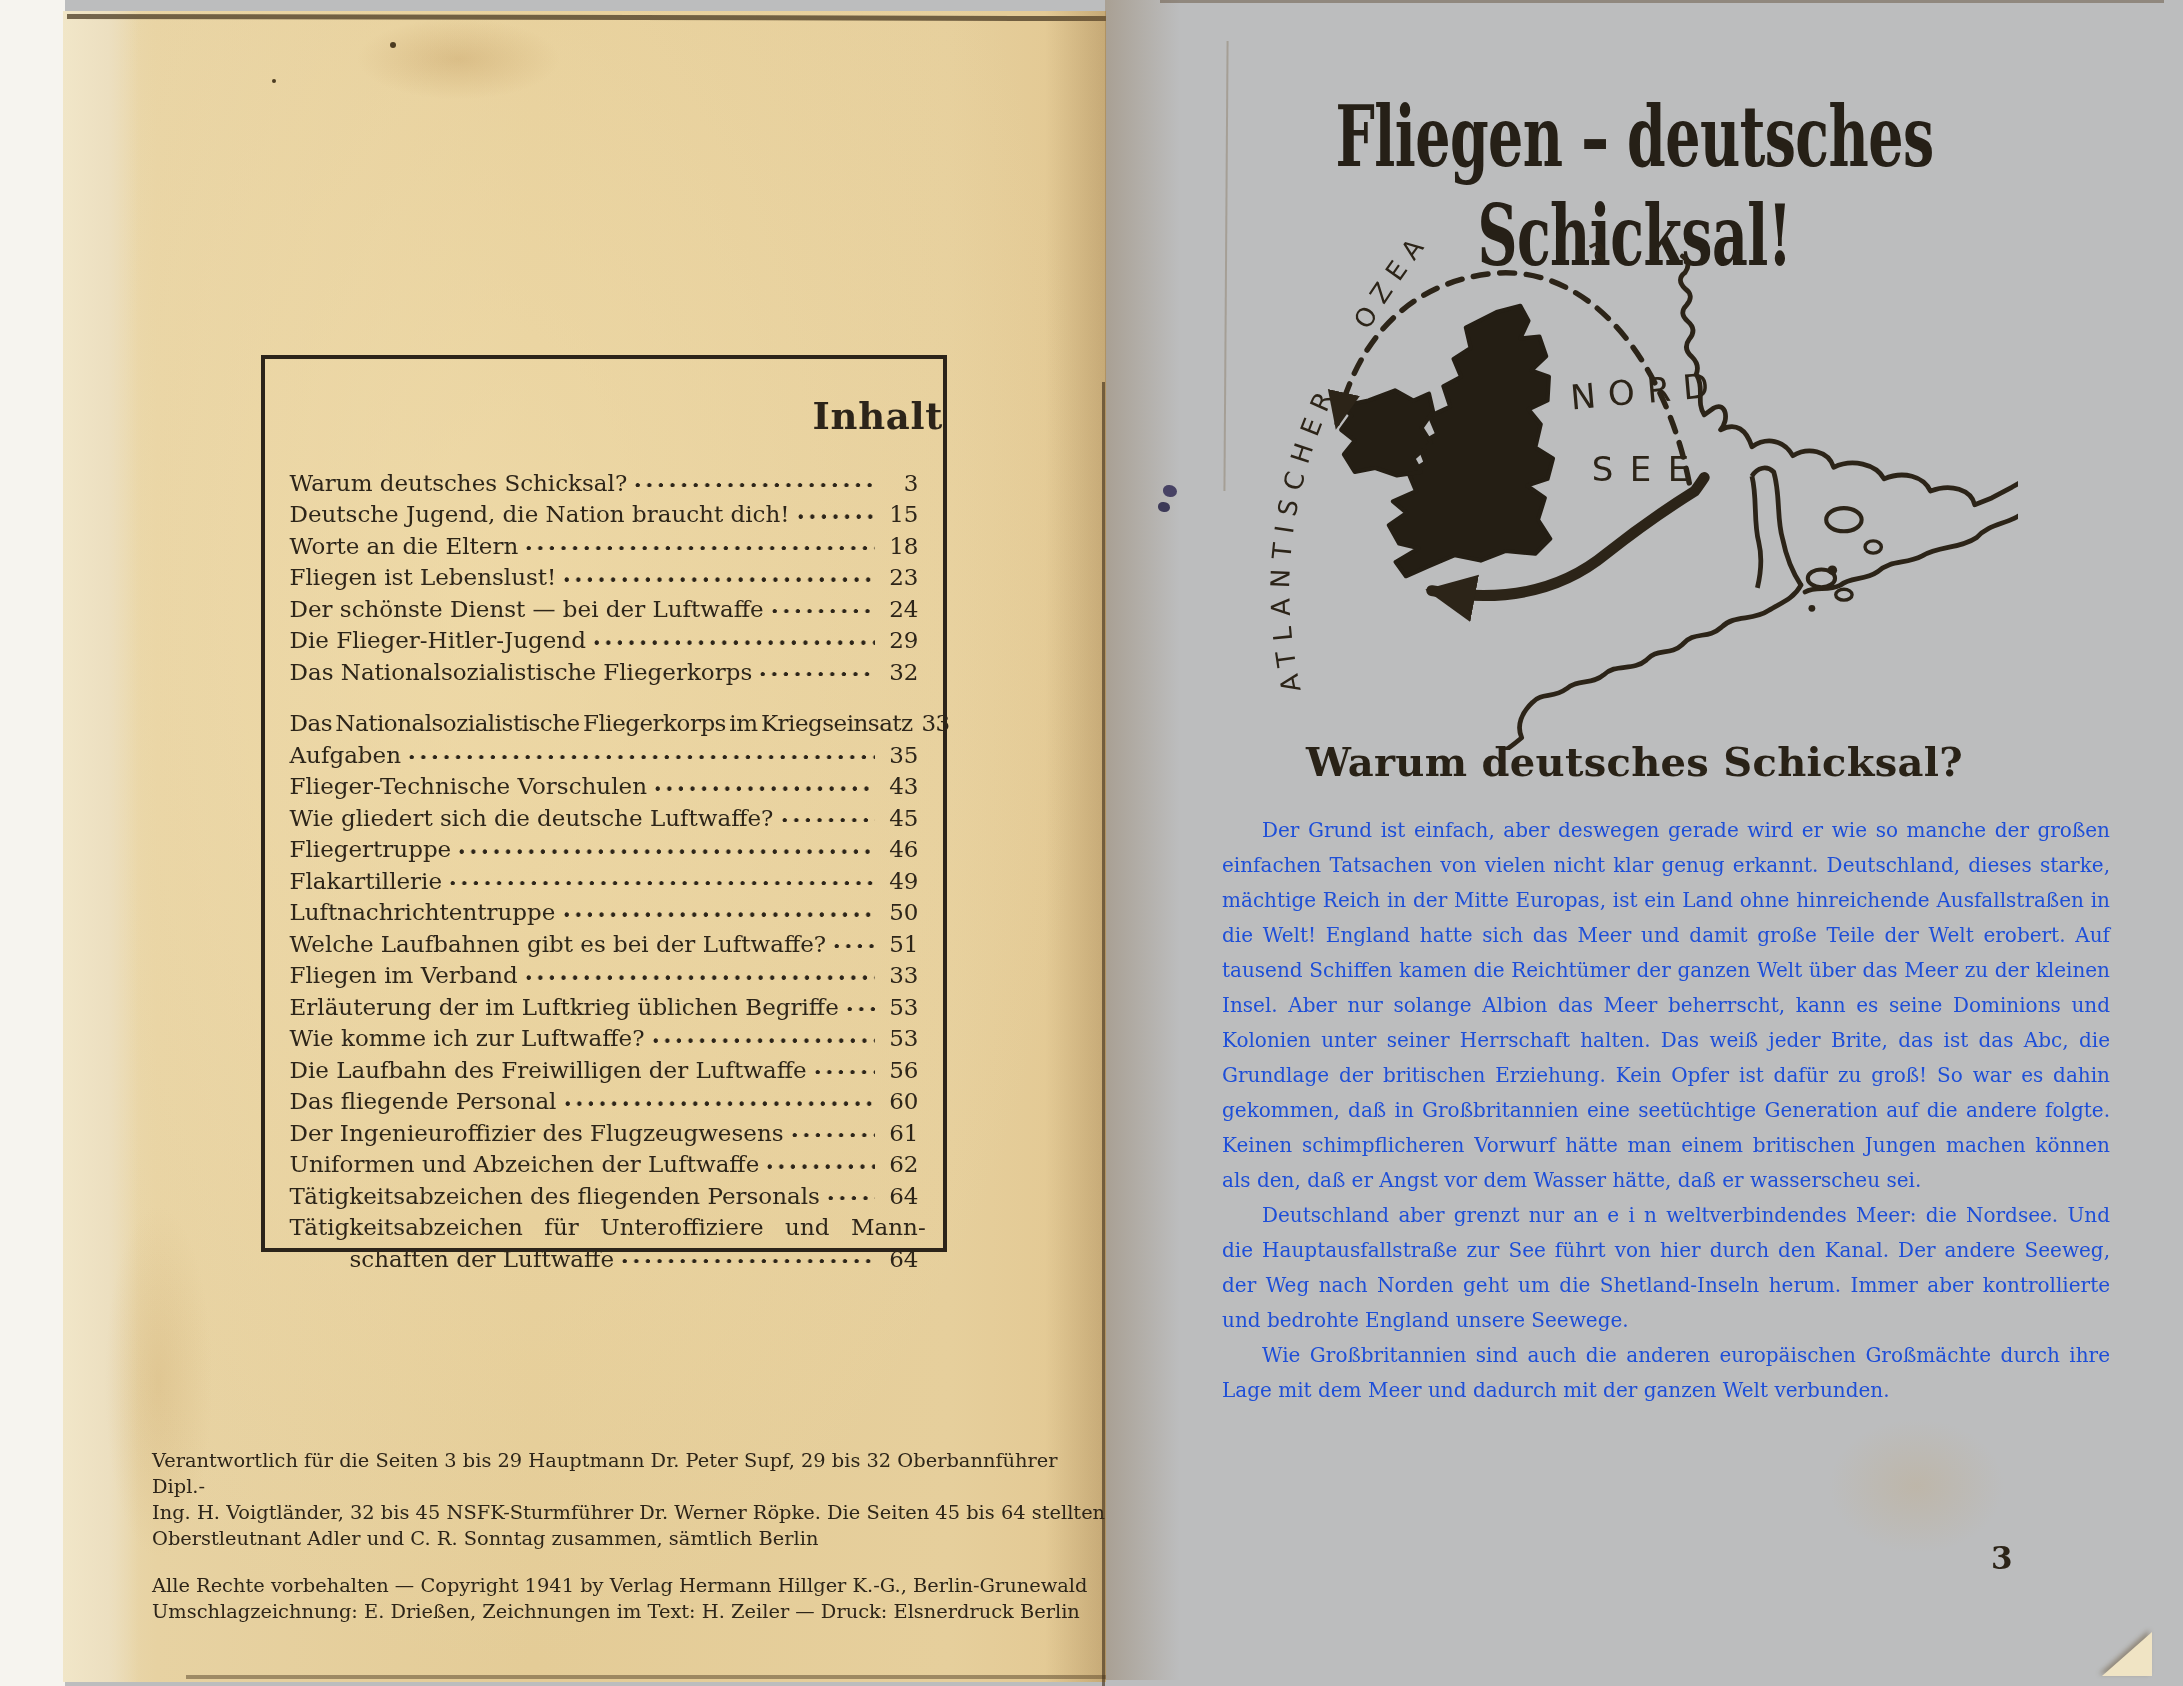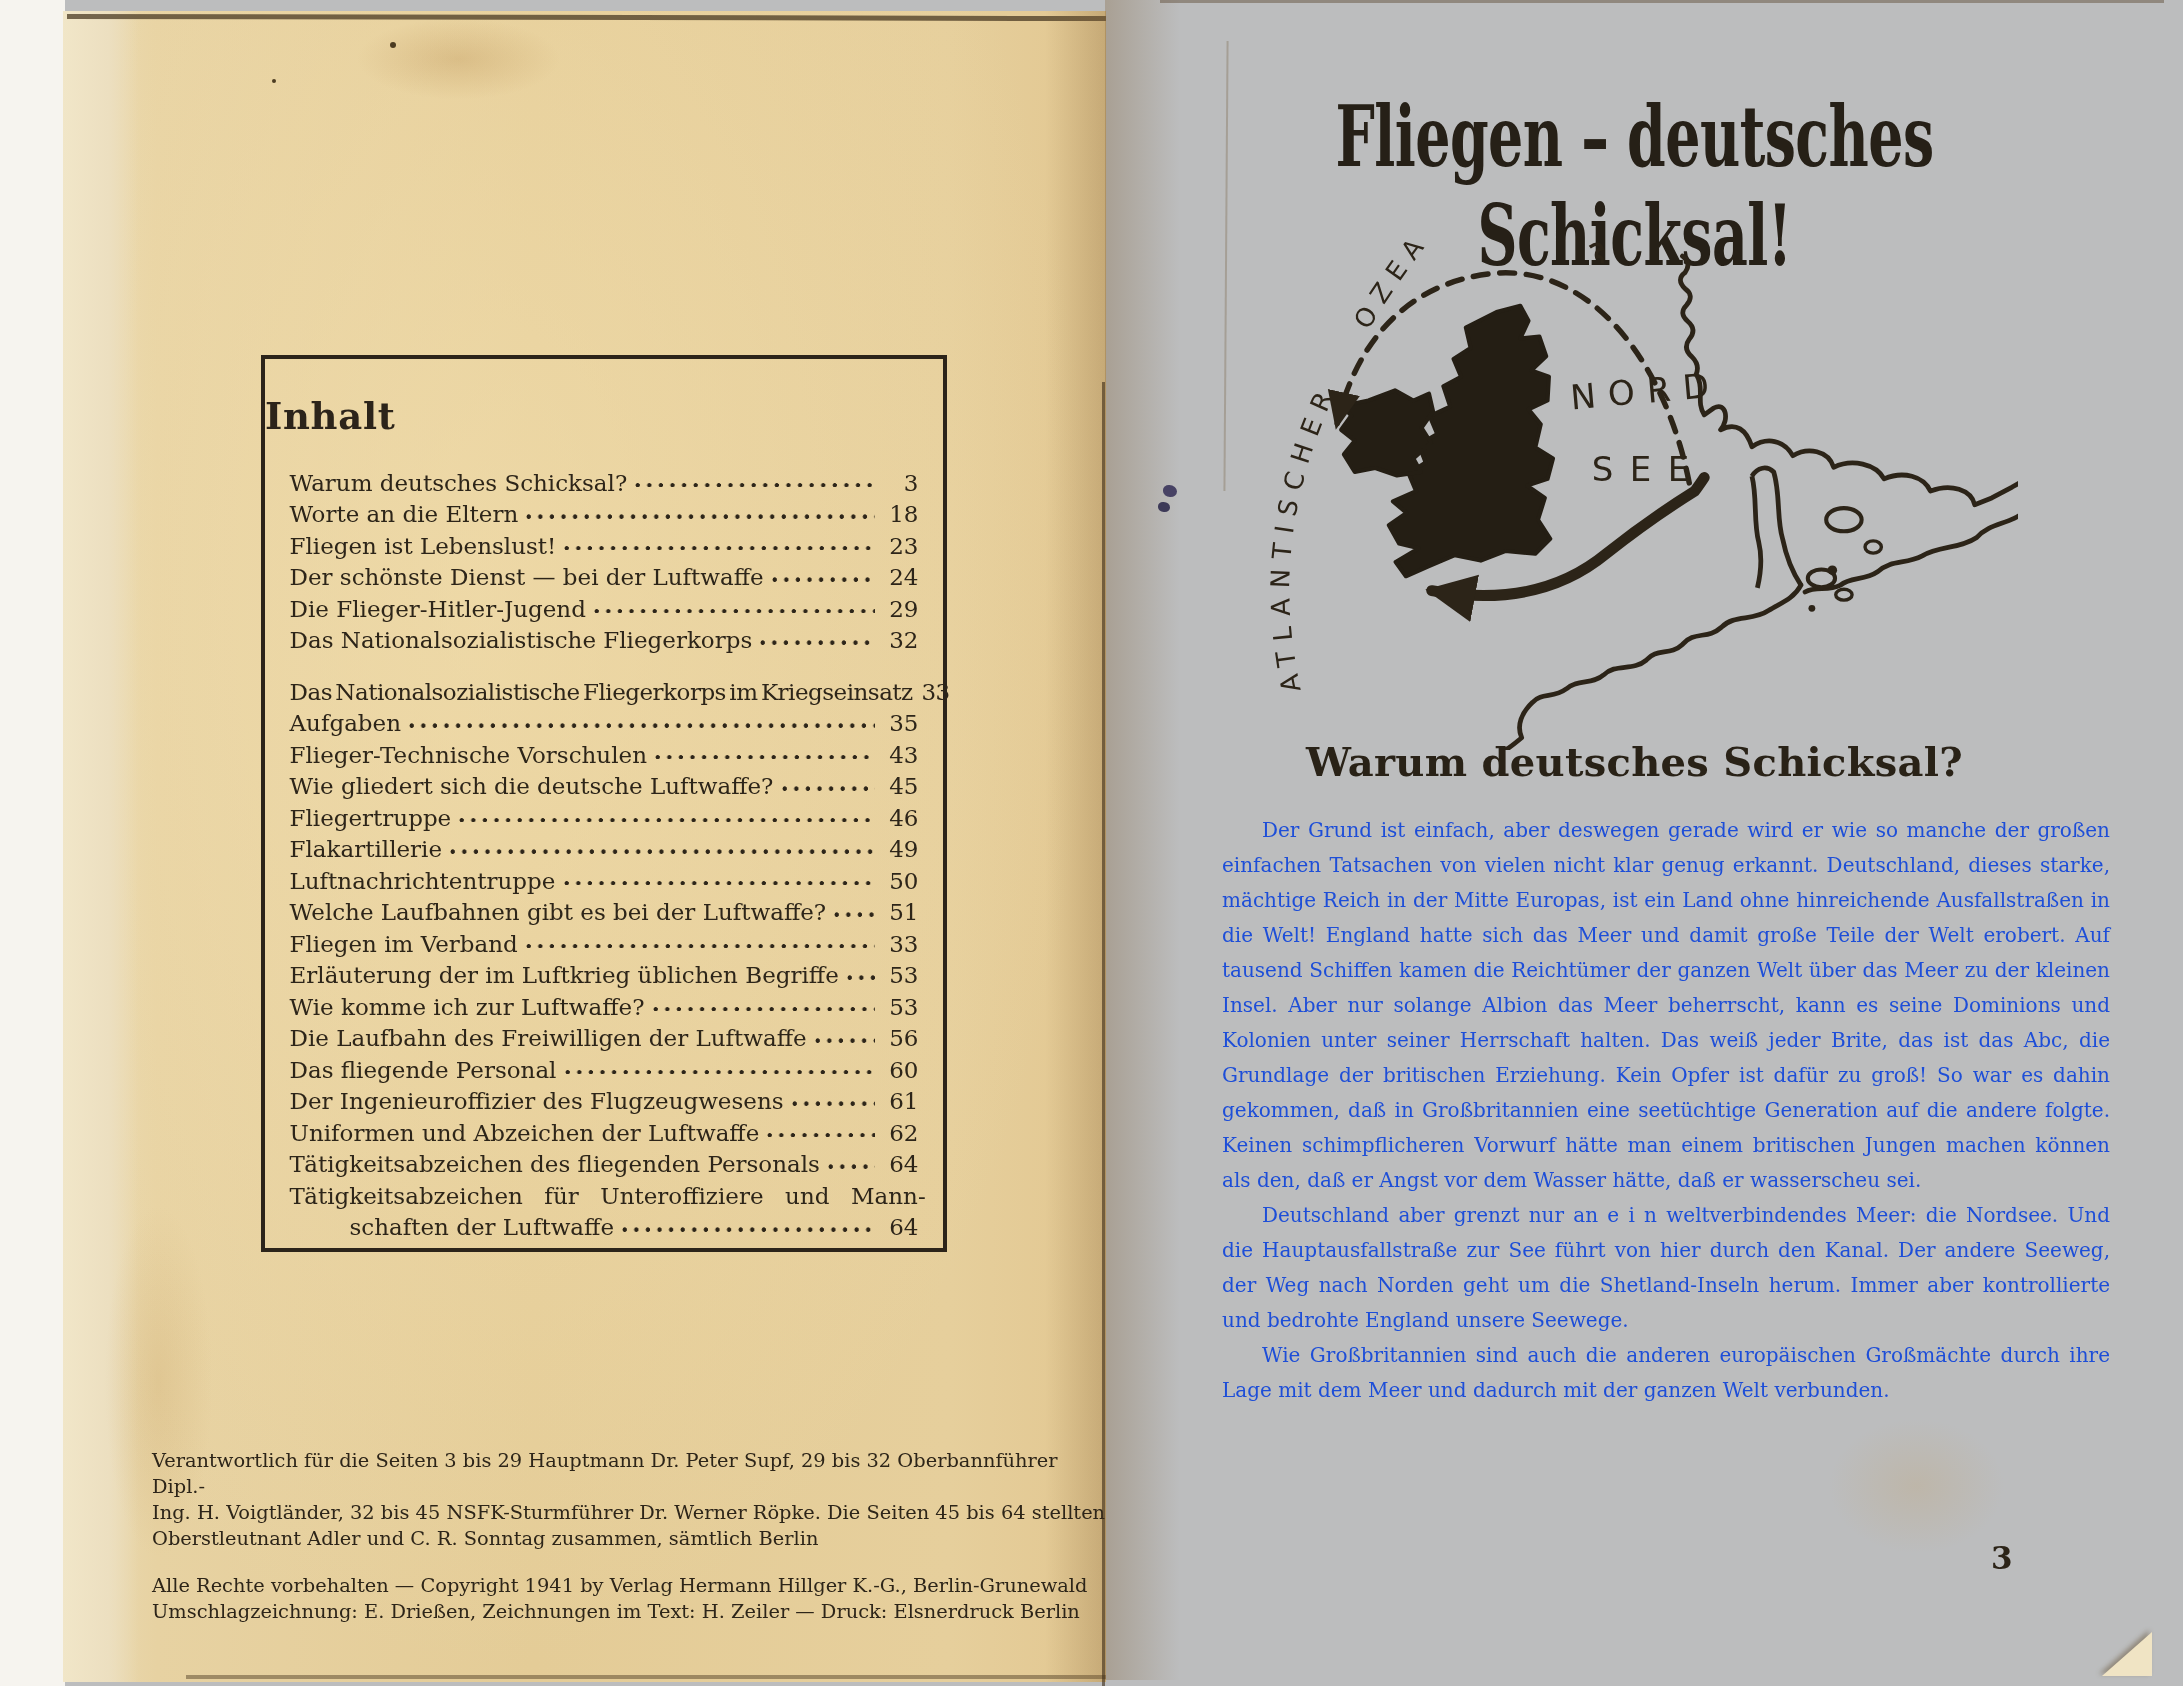--- a/index.html
+++ b/index.html
@@ -23,21 +23,21 @@
     background:linear-gradient(to right, rgba(0,0,0,0), rgba(124,92,49,.28));}
 
   .stain{position:absolute;border-radius:50%;pointer-events:none;}
   .stain.s1{left:293px;top:6.8px;width:205px;height:82px;background:radial-gradient(ellipse,rgba(190,150,90,.35),rgba(0,0,0,0) 70%);}
   .stain.s2{left:41px;top:1193px;width:109px;height:355px;background:radial-gradient(ellipse,rgba(205,170,110,.30),rgba(0,0,0,0) 70%);}
   .stain.s3{left:1827px;top:1418px;width:177px;height:136px;background:radial-gradient(ellipse,rgba(196,158,96,.22),rgba(0,0,0,0) 70%);}
   .speck{position:absolute;border-radius:50%;background:#4c3c22;}
 
   
   .toc-box{position:absolute;left:198px;top:344px;width:686px;height:897px;border:4.1px solid #2c241a;box-sizing:border-box;}
-  .toc-title{margin-top:35px;text-align:left;font-size:37px;font-weight:bold;color:#2c241a;letter-spacing:0.7px;}
+  .toc-title{margin-top:35px;text-align:right;font-size:37px;font-weight:bold;color:#2c241a;letter-spacing:0.7px;}
   .toc-list{margin:26px 24.5px 0 24.5px;color:#2d2519;}
   .toc-row{display:flex;align-items:flex-end;height:31.5px;font-size:23px;white-space:nowrap;}
   .toc-row.indent .toc-label{margin-left:60px;}
   .toc-row.tight{letter-spacing:-0.5px;word-spacing:-3.4px;margin-top:20px;}
   .toc-row.spread{word-spacing:.62em;}
   .toc-label{flex:0 0 auto;}
   .toc-spacer{flex:1;}
   .toc-leader{flex:1;height:7.5px;margin:0 6.8px 6.1px 8.2px;min-width:12.3px;
     background-image:radial-gradient(circle at 2.7px 3.4px,#2d2519 1.8px, rgba(0,0,0,0) 2.5px);
     background-size:11.6px 7.5px;background-repeat:repeat-x;}
@@ -105,20 +105,25 @@
 
     <div class="toc-box">
       <div class="toc-title">Inhalt</div>
       <div class="toc-list">
           <div class="toc-row">
             <span class="toc-label">Warum deutsches Schicksal?</span>
             <span class="toc-leader"></span>
             <span class="toc-page">3</span>
           </div>
           <div class="toc-row">
+            <span class="toc-label">Deutsche Jugend, die Nation braucht dich!</span>
+            <span class="toc-leader"></span>
+            <span class="toc-page">15</span>
+          </div>
+          <div class="toc-row">
             <span class="toc-label">Worte an die Eltern</span>
             <span class="toc-leader"></span>
             <span class="toc-page">18</span>
           </div>
           <div class="toc-row">
             <span class="toc-label">Fliegen ist Lebenslust!</span>
             <span class="toc-leader"></span>
             <span class="toc-page">23</span>
           </div>
           <div class="toc-row">

